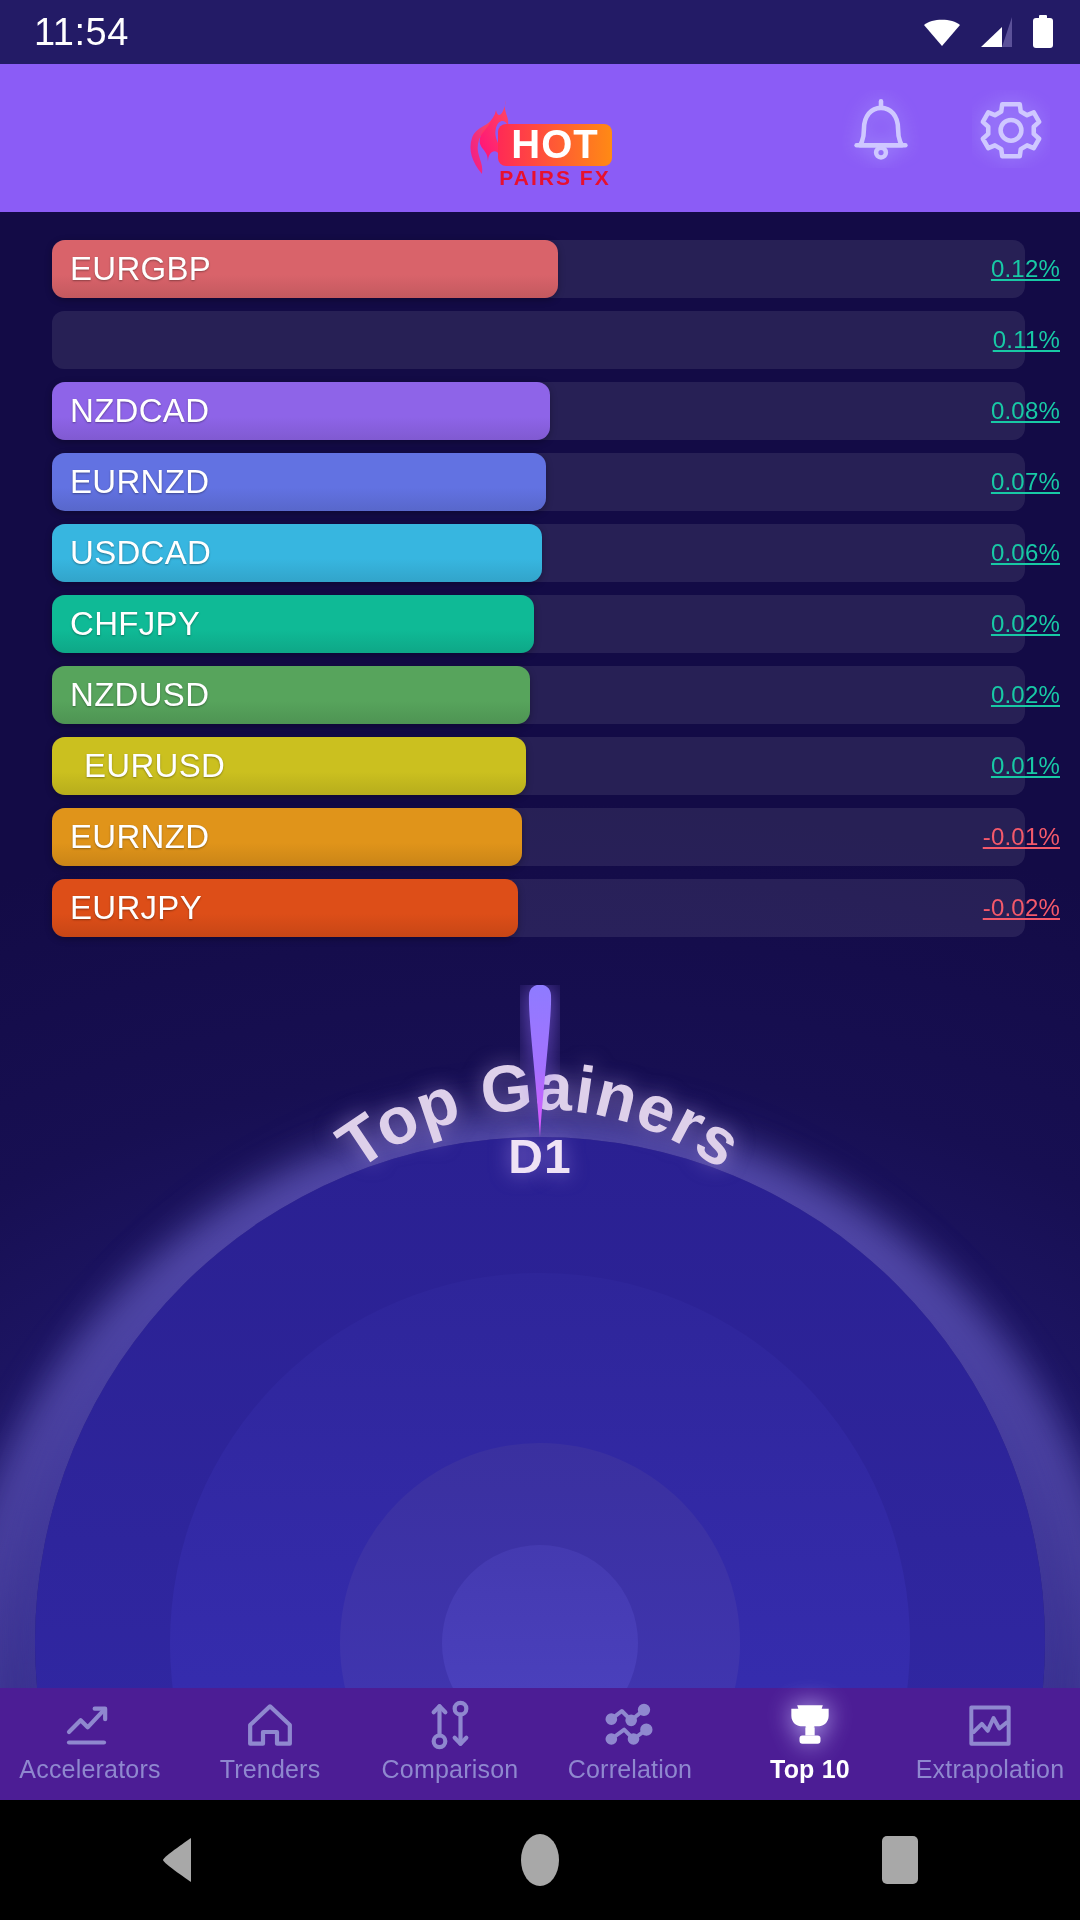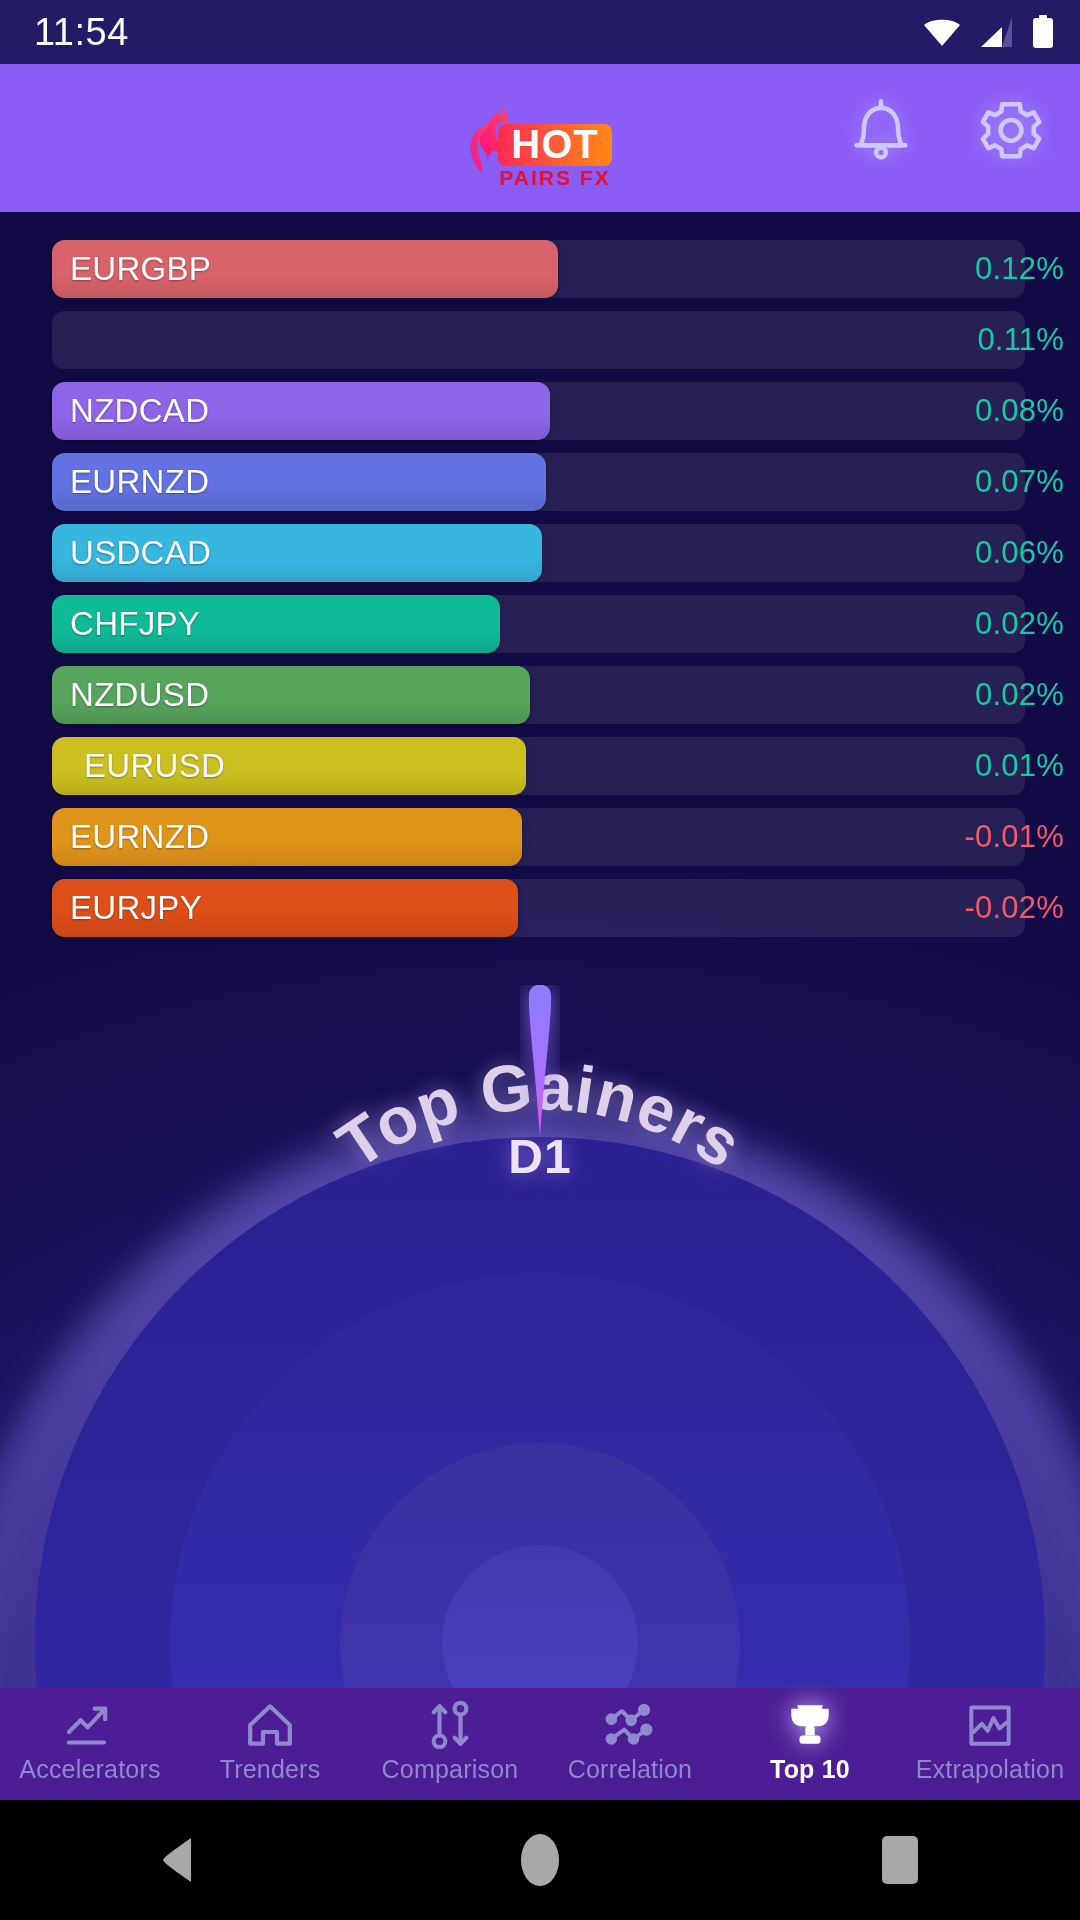--- a/index.html
+++ b/index.html
@@ -58,21 +58,21 @@
 
   
   #pair-list {
     position:absolute; top:240px; left:0;
     width:1080px;
     z-index:12;
   }
   .pair-row {
     position:relative;
     height:58px;
-    margin:0 8px 13px 0;
+    margin:0 0 13px 0;
   }
   .pair-track {
     position:absolute; left:52px; top:0;
     height:58px;
     width:973px;
     background:rgba(255,255,255,0.085);
     border-radius:12px;
   }
   .pair-bar {
     position:absolute; left:52px; top:0;
@@ -82,24 +82,25 @@
     padding-left:18px;
     box-shadow:0 2px 7px rgba(0,0,0,0.30);
   }
   .pair-name {
     color:#ffffff; font-size:33px; font-weight:400;
     letter-spacing:0.3px;
     text-shadow:0 1px 2px rgba(0,0,0,0.35);
     white-space:nowrap;
   }
   .pair-pct {
-    position:absolute; right:8px; top:0;
+    position:absolute; right:20px; top:0;
     height:58px; display:flex; align-items:center;
-    font-size:31px; font-weight:400; letter-spacing:0.2px;
+    font-size:24px; font-weight:400; letter-spacing:0.2px;
     white-space:nowrap;
+    text-decoration:underline;
   }
   .pct-up   { color:#18c9a5; }
   .pct-down { color:#f4596a; }
 
   
   #gauge-wrap {
     position:absolute; left:0; top:985px;
     width:1080px; height:703px;
     overflow:hidden;
     z-index:8;
@@ -289,21 +290,21 @@
       </div>
       <div class="pair-row">
         <div class="pair-track"></div>
         <div class="pair-bar" style="width: 490px; background: linear-gradient(rgb(55, 182, 224) 0%, rgb(55, 182, 224) 60%, rgb(50, 164, 202) 100%);">
           <span class="pair-name">USDCAD</span>
         </div>
         <div class="pair-pct pct-up">0.06%</div>
       </div>
       <div class="pair-row">
         <div class="pair-track"></div>
-        <div class="pair-bar" style="width: 448px; background: linear-gradient(rgb(15, 186, 150) 0%, rgb(15, 186, 150) 60%, rgb(14, 167, 135) 100%);">
+        <div class="pair-bar" style="width: 482px; background: linear-gradient(rgb(15, 186, 150) 0%, rgb(15, 186, 150) 60%, rgb(14, 167, 135) 100%);">
           <span class="pair-name">CHFJPY</span>
         </div>
         <div class="pair-pct pct-up">0.02%</div>
       </div>
       <div class="pair-row">
         <div class="pair-track"></div>
         <div class="pair-bar" style="width: 478px; background: linear-gradient(rgb(87, 164, 92) 0%, rgb(87, 164, 92) 60%, rgb(78, 148, 83) 100%);">
           <span class="pair-name">NZDUSD</span>
         </div>
         <div class="pair-pct pct-up">0.02%</div>

